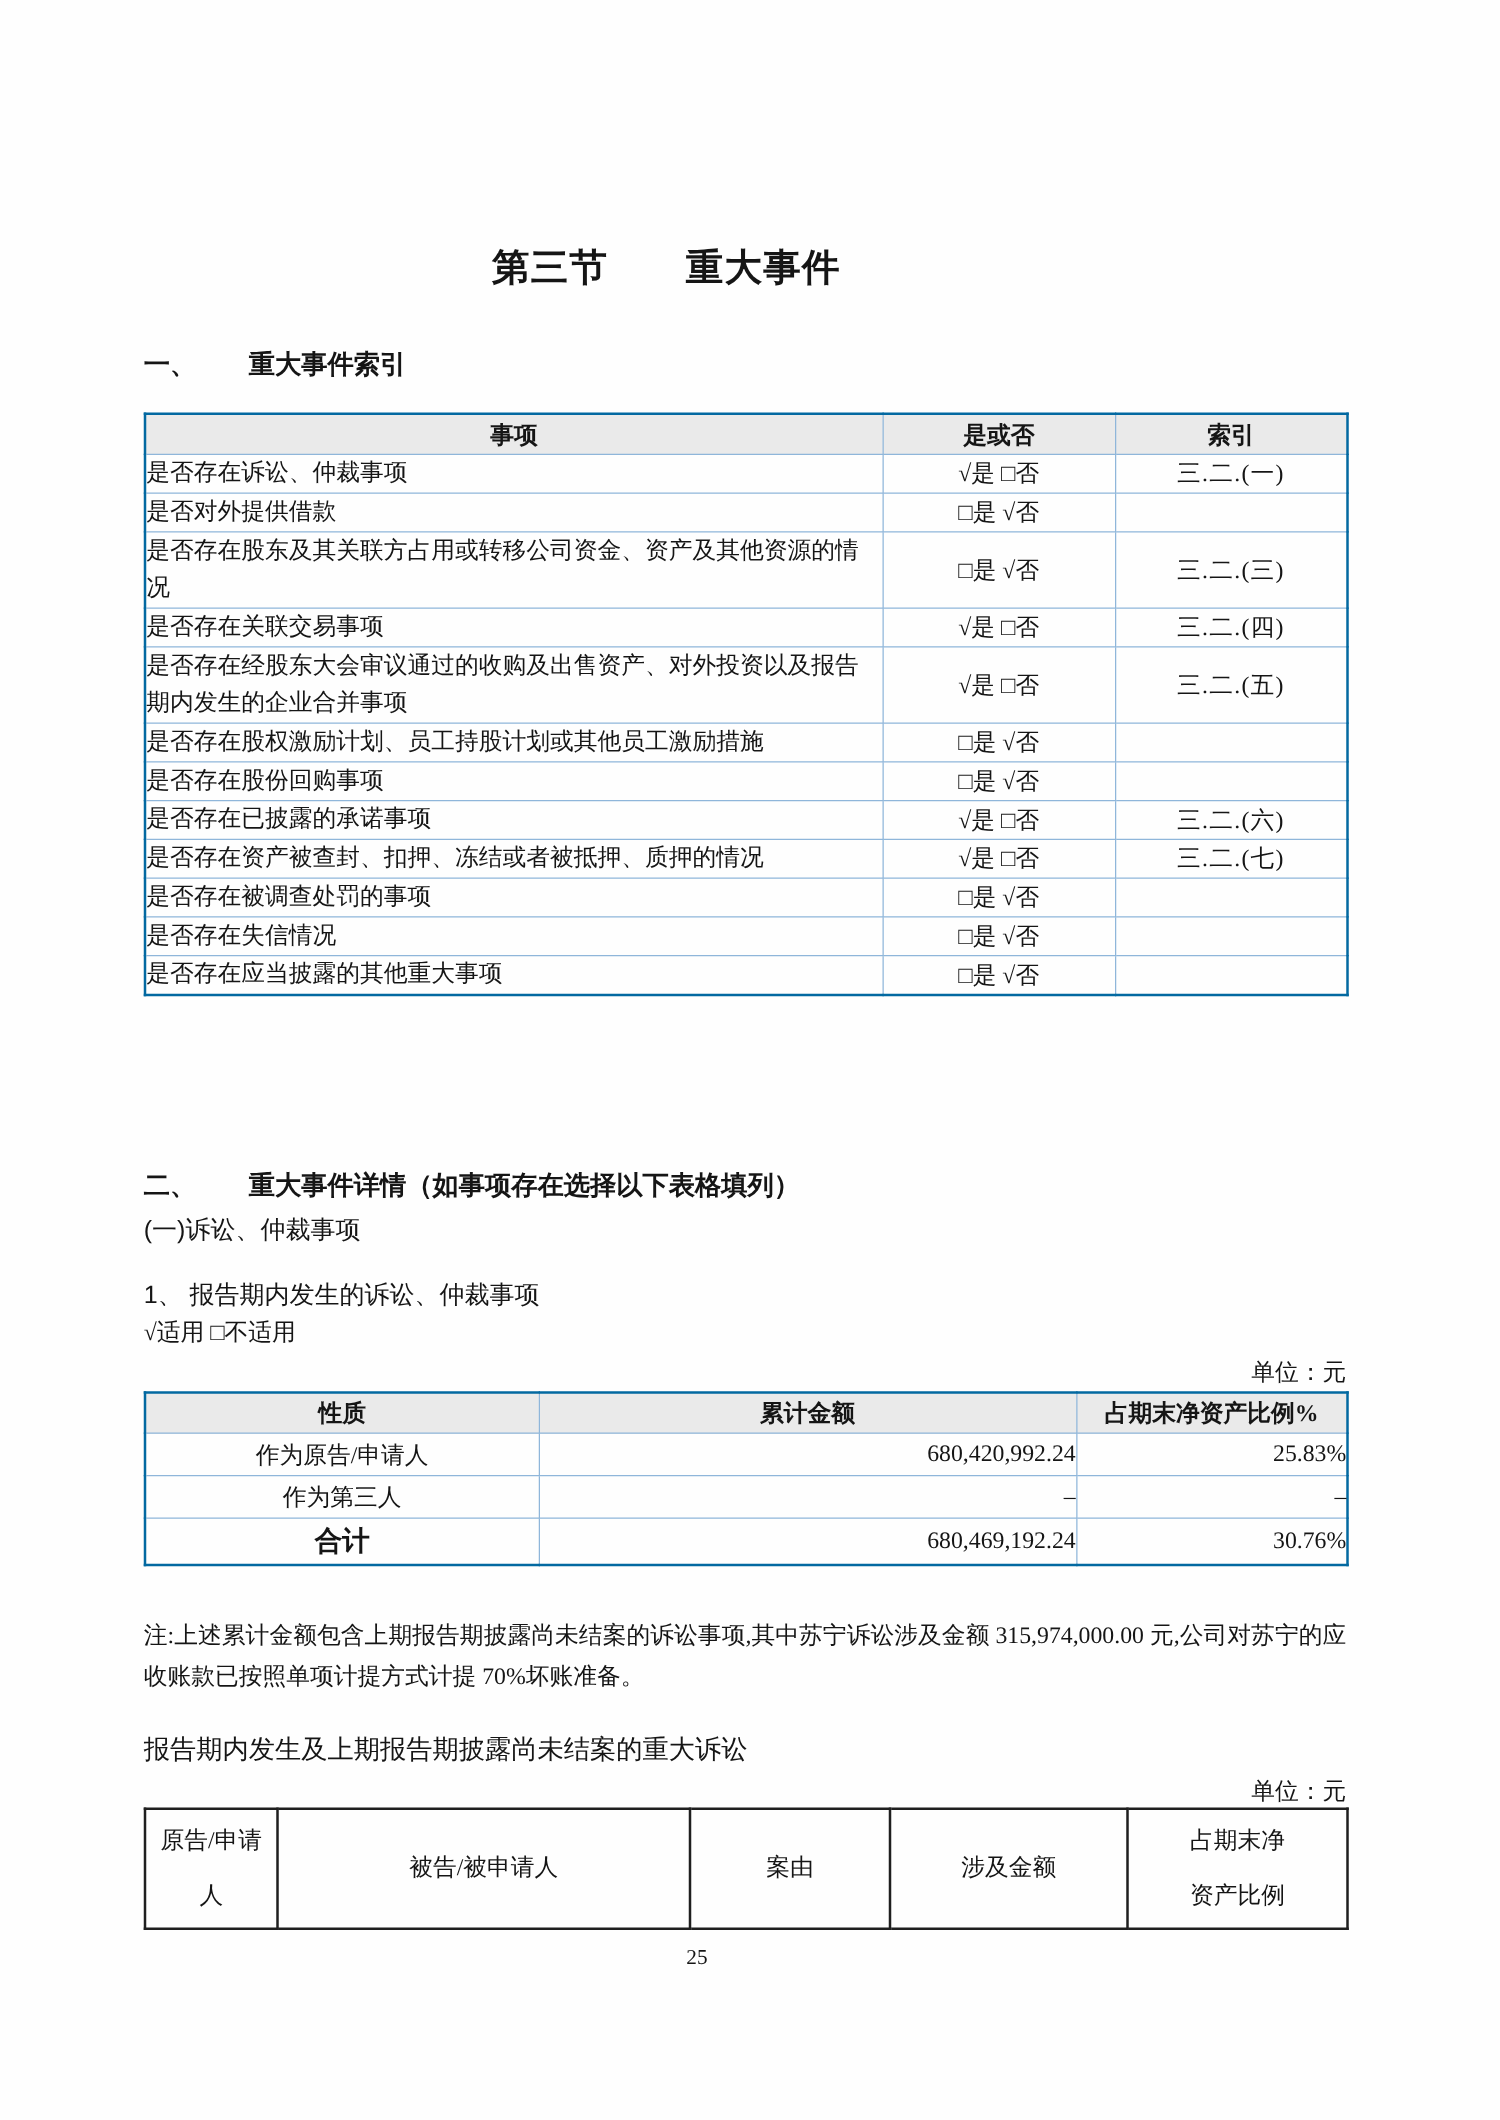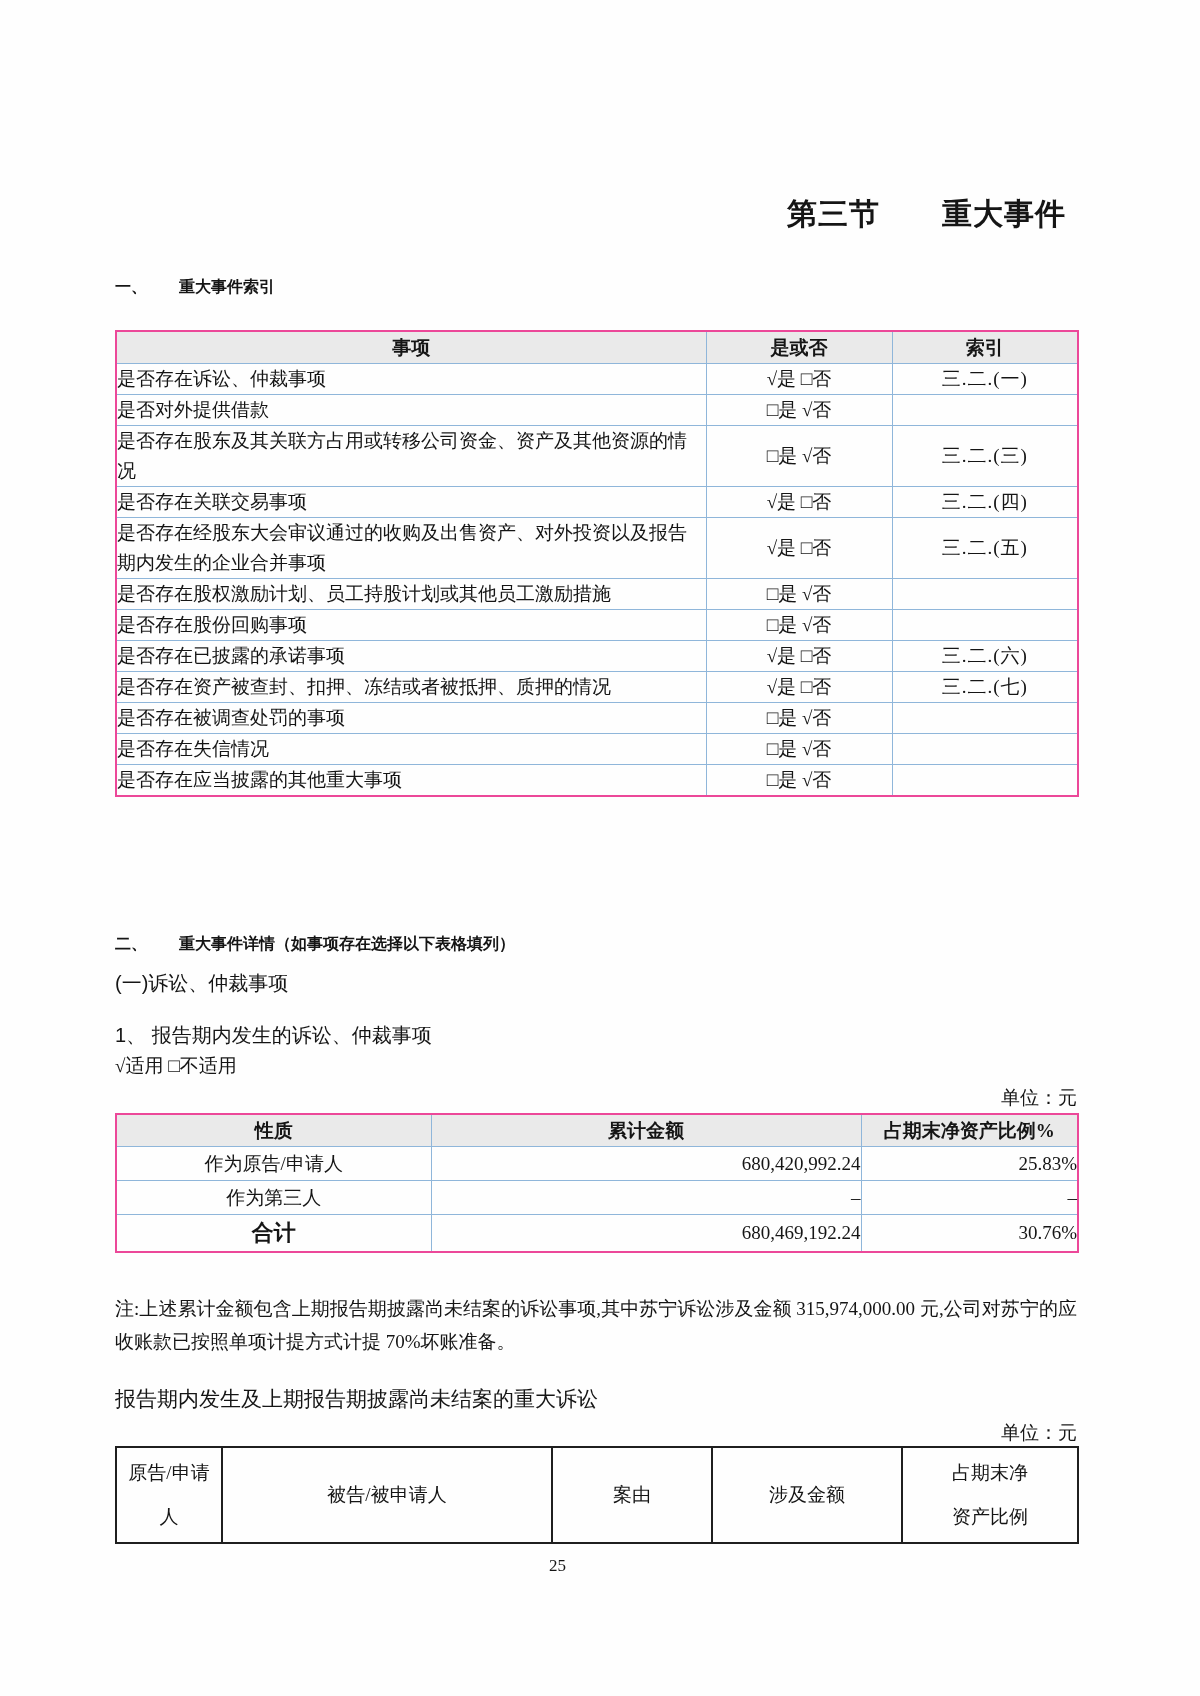--- a/index.html
+++ b/index.html
@@ -9,37 +9,37 @@
     background:#fefefe;
     font-family:"Liberation Serif","DejaVu Serif",serif;
     color:#151515;
     overflow:hidden;
   }
   .abs{position:absolute;}
   .content{left:115px;width:962px;}
 
   .doc-title{
     top:194px;left:0;width:1066px;
-    text-align:right;
+    text-align:center;
     font-family:"Liberation Sans","DejaVu Sans",sans-serif;
     font-size:30px;font-weight:bold;letter-spacing:1px;
   }
   .sec-heading{
     font-family:"Liberation Sans","DejaVu Sans",sans-serif;
-    font-size:16px;font-weight:bold;
+    font-size:21px;font-weight:bold;
   }
   .sub-heading{
     font-family:"Liberation Sans","DejaVu Sans",sans-serif;
     font-size:20px;font-weight:normal;
   }
   .plain{font-size:19px;}
   .unit{font-size:19px;text-align:right;}
 
   table{border-collapse:collapse;table-layout:fixed;width:962px;font-size:19px;}
-  .tbl-blue{border:2px solid #ec4899;}
+  .tbl-blue{border:2px solid #0369a1;}
   .tbl-blue th,.tbl-blue td{border:1px solid #8fb6da;vertical-align:middle;padding:0;}
   .tbl-blue th{
     background:#eaeaea;height:31px;font-weight:bold;text-align:center;
   }
   .idx-item{ text-align:left;padding:1px 8px;line-height:30px;height:30px;}
   .idx-ans{ text-align:center;height:30px;}
   .idx-ref{ text-align:center;height:30px;letter-spacing:1px;}
 
   .t2-head{height:40px;}
   .t2-nature{text-align:center;height:33px;}

